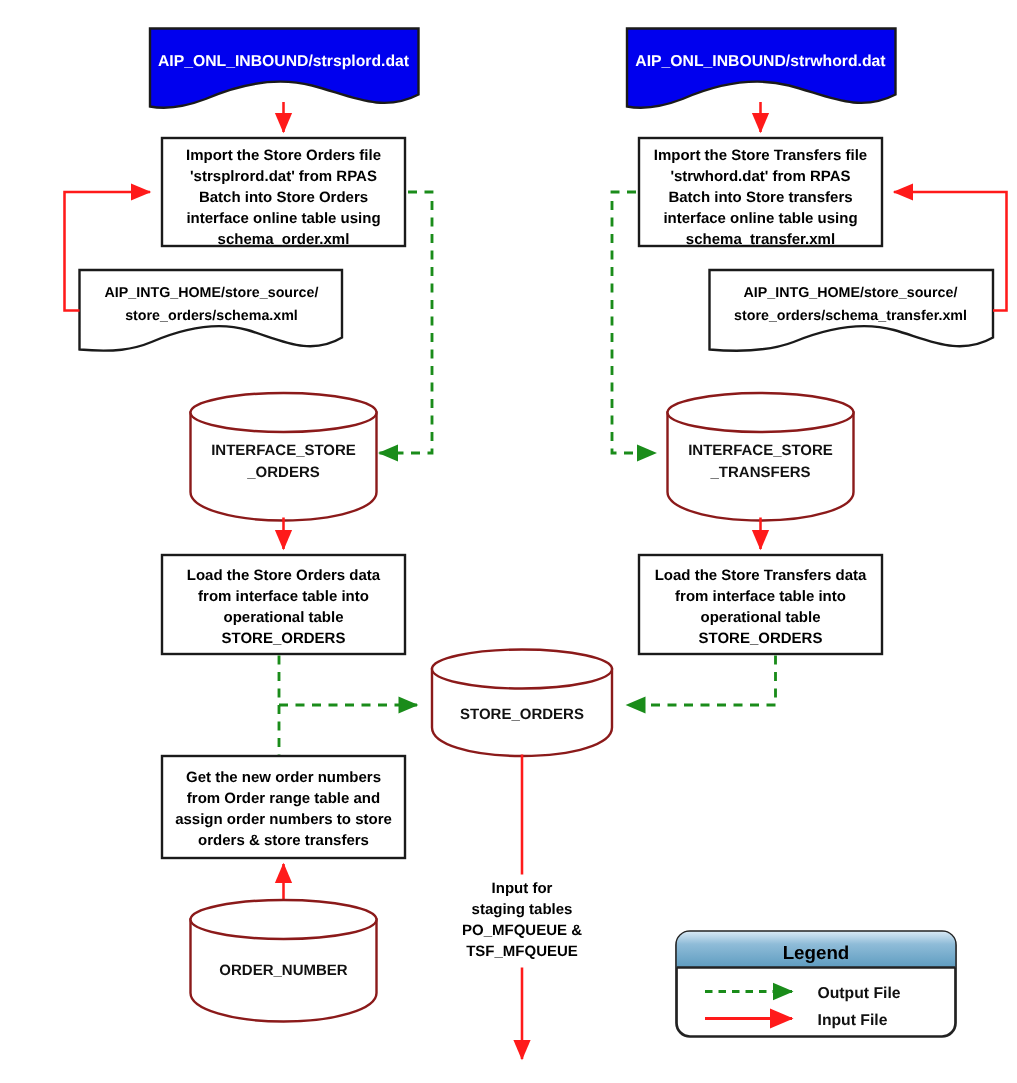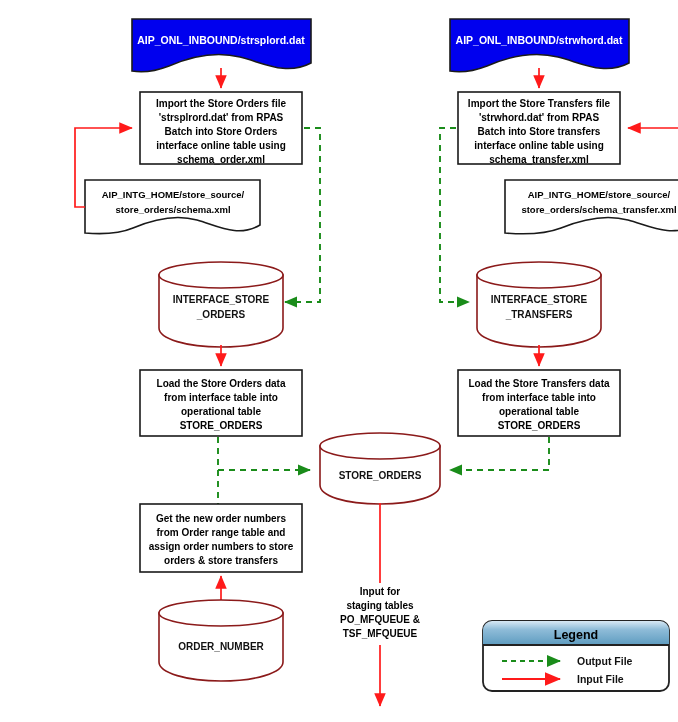--- a/index.html
+++ b/index.html
@@ -13,21 +13,20 @@
     font-family: "Liberation Sans", sans-serif;
     position: relative;
     overflow: hidden;
   }
   #diagram-root {
     position: absolute;
     left: 0;
     top: 0;
     width: 550px;
     height: 722px;
-    margin-left: 32px;
   }
   svg { display: block; }
 
   .node-text {
     font-family: "Liberation Sans", sans-serif;
     font-weight: bold;
     font-size: 10px;
     fill: #000000;
     text-anchor: middle;
     dominant-baseline: middle;

